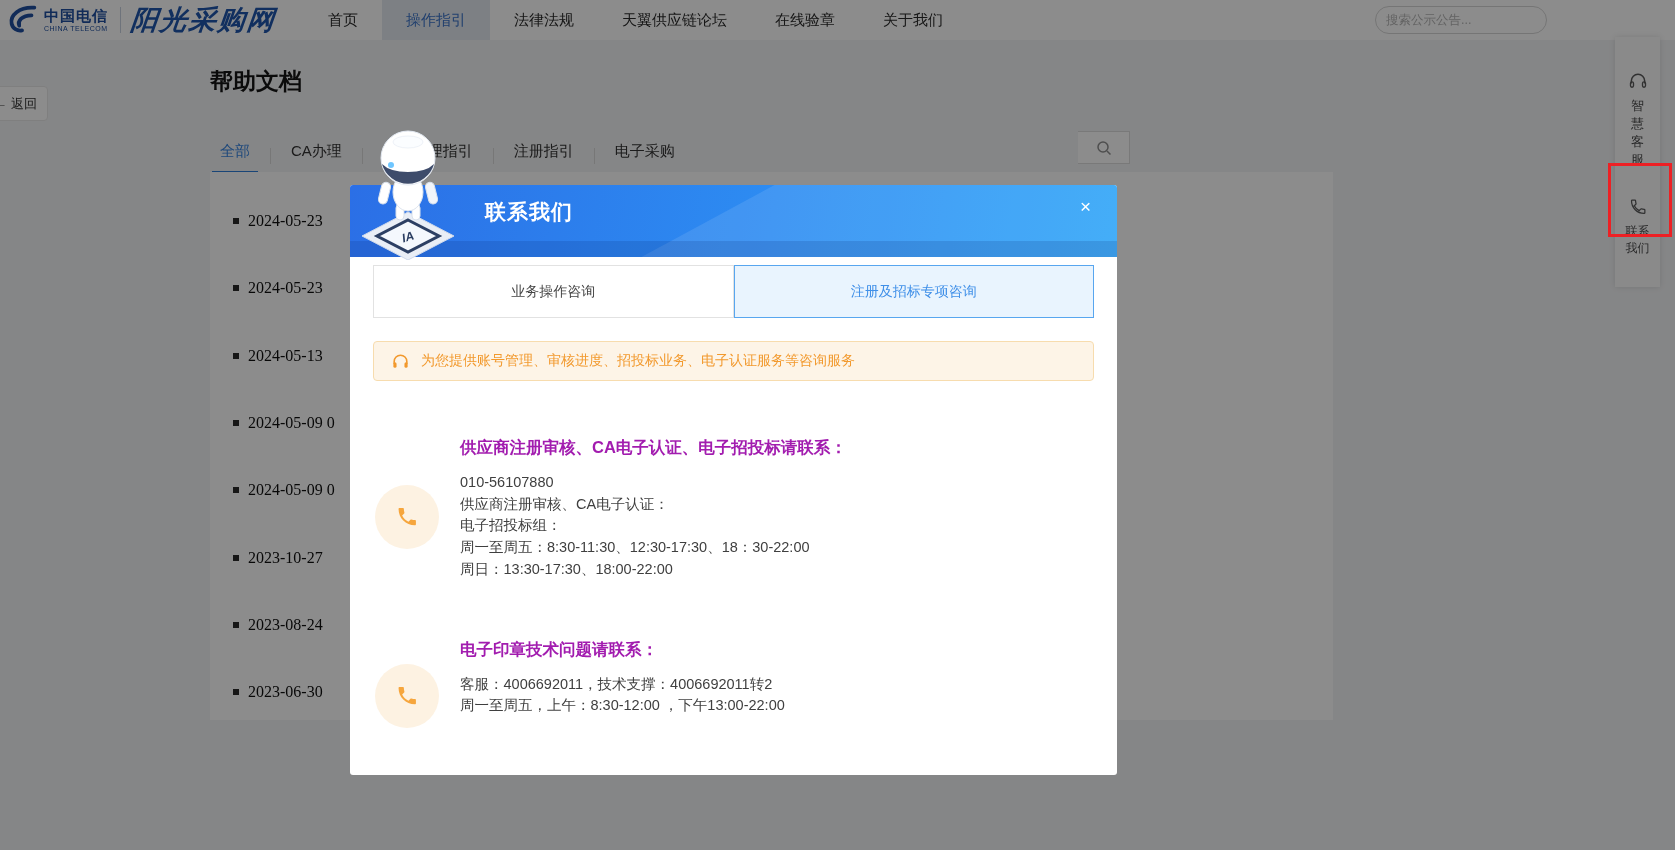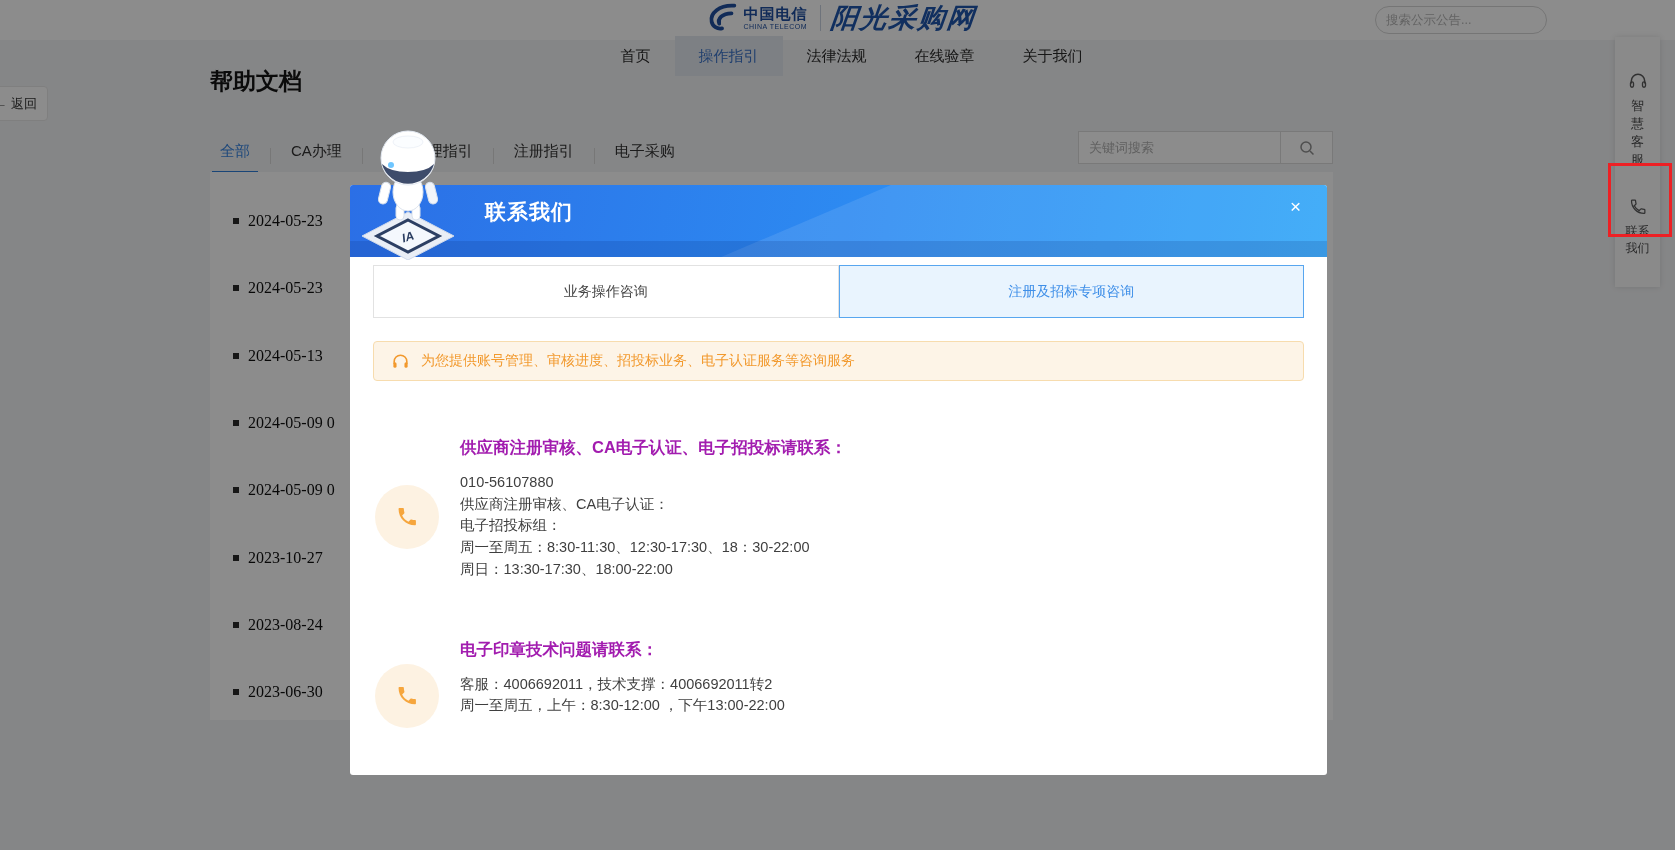--- a/index.html
+++ b/index.html
@@ -1,21 +1,21 @@
 <!DOCTYPE html>
 <html><head>
 <meta charset="utf-8">
 <style>
   * { margin:0; padding:0; box-sizing:border-box; }
   html,body { width:1675px; height:850px; overflow:hidden; }
   body { font-family:"Liberation Sans","DejaVu Sans",sans-serif; position:relative; background:#f3f4f6; }
 
   
   .topnav { position:absolute; left:0; top:0; width:1675px; height:40px; background:#ffffff;
-            display:flex; align-items:center; z-index:1;flex-direction:column; }
+            display:flex; z-index:1; }
   .brand { display:flex; align-items:center; height:40px; padding-left:6px; }
   .logo-mark { width:34px; height:34px; }
   .brand-text { margin-left:4px; color:#1f4fa0; line-height:1; }
   .brand-cn { font-size:15px; font-weight:bold; letter-spacing:1px; }
   .brand-en { font-size:7px; letter-spacing:.5px; margin-top:2px; }
   .brand-divider { width:1px; height:26px; background:#c9d2e0; margin:0 10px 0 12px; }
   .site-name { font-size:27px; font-weight:bold; font-style:italic; color:#1f57ad; letter-spacing:2px;
                transform:skewX(-6deg); }
   .nav-items { display:flex; align-items:center; height:40px; margin-left:28px; }
   .nav-item { height:40px; line-height:40px; padding:0 24px; font-size:15px; color:#2b2b2b; cursor:pointer; }
@@ -57,21 +57,21 @@
   .tool-block.smart { margin-top:34px; }
   .tool-block.contact { margin-top:28px; }
   .tool-icon { width:20px; height:20px; margin-bottom:6px; }
   .vchar { font-size:13px; color:#4a4a4a; line-height:18px; }
   .hline { font-size:12px; color:#4a4a4a; line-height:17px; }
 
   
   .overlay { position:absolute; inset:0; background:rgba(0,0,0,0.45); z-index:10; }
 
   
-  .modal { position:absolute; left:350px; top:185px; width:977px; height:590px; background:#ffffff;
+  .modal { position:absolute; left:350px; top:185px; width:767px; height:590px; background:#ffffff;
            z-index:20; border-radius:3px; overflow:hidden; }
   .modal-header { position:relative; height:72px; background:linear-gradient(100deg,#2b6fe6 0%,#2d8cf2 55%,#2fa5f8 100%); }
   .modal-header::before { content:""; position:absolute; right:0; top:0; width:62%; height:100%;
            background:rgba(255,255,255,0.10); clip-path:polygon(28% 0,100% 0,100% 100%,0 100%); }
   .modal-header::after { content:""; position:absolute; left:0; bottom:0; width:100%; height:16px;
            background:rgba(8,35,110,0.16); }
   .modal-title { position:absolute; left:135px; top:13px; font-size:21px; font-weight:bold; color:#ffffff;
                  letter-spacing:1px; }
   .modal-close { position:absolute; right:20px; top:6px; font-size:19px; color:#ffffff; background:none;
                  border:none; cursor:pointer; line-height:1; padding:6px; font-family:inherit; }
@@ -117,20 +117,21 @@
         <div class="brand-cn">中国电信</div>
         <div class="brand-en">CHINA TELECOM</div>
       </div>
       <div class="brand-divider"></div>
       <div class="site-name">阳光采购网</div>
     </div>
     <nav class="nav-items">
       <div class="nav-item">首页</div>
       <div class="nav-item active">操作指引</div>
       <div class="nav-item">法律法规</div>
+      <div class="nav-item">天翼供应链论坛</div>
       <div class="nav-item">在线验章</div>
       <div class="nav-item">关于我们</div>
     </nav>
     <div class="nav-search">
       <input type="text" placeholder="搜索公示公告..." style="">
       <svg width="15" height="15" viewBox="0 0 16 16">
         <circle cx="7" cy="7" r="5" fill="none" stroke="#9a9a9a" stroke-width="1.5"></circle>
         <line x1="11" y1="11" x2="14.5" y2="14.5" stroke="#9a9a9a" stroke-width="1.5"></line>
       </svg>
     </div>
@@ -149,21 +150,20 @@
     <div class="page-tab">CA办理</div>
     <div class="tab-sep"></div>
     <div class="page-tab">账号办理指引</div>
     <div class="tab-sep"></div>
     <div class="page-tab">注册指引</div>
     <div class="tab-sep"></div>
     <div class="page-tab">电子采购</div>
   </div>
 
   <div class="kw-search">
-    <input class="kw-input" type="text" placeholder="关键词搜索" style="">
     <button class="kw-btn">
       <svg width="16" height="16" viewBox="0 0 16 16">
         <circle cx="7" cy="7" r="5" fill="none" stroke="#8f8f8f" stroke-width="1.5"></circle>
         <line x1="11" y1="11" x2="14.5" y2="14.5" stroke="#8f8f8f" stroke-width="1.5"></line>
       </svg>
     </button>
   </div>
 
   <div class="panel">
     <div class="doc-row" style="top:38px">

